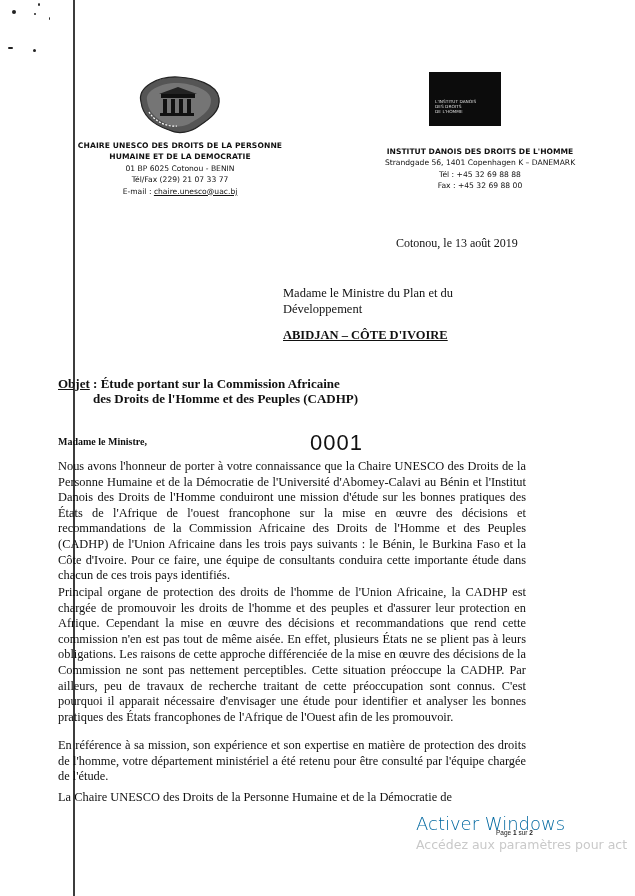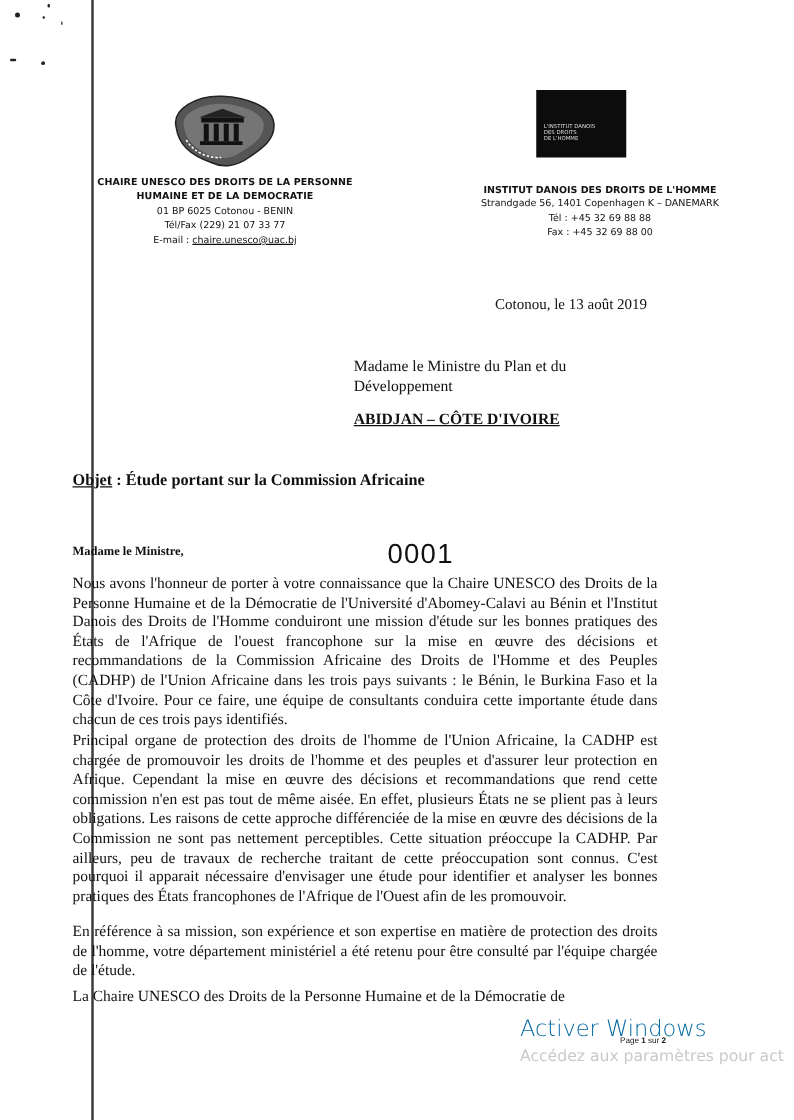--- a/index.html
+++ b/index.html
@@ -100,20 +100,21 @@
 <div class="abs date">Cotonou, le 13 août 2019</div>
 
 <div class="abs recip">
   <div>Madame le Ministre du Plan et du</div>
   <div>Développement</div>
 </div>
 <div class="abs recip-city">ABIDJAN – CÔTE D'IVOIRE</div>
 
 <div class="abs objet">
   <div><span class="lbl">Objet</span><span> : </span><span>Étude portant sur la Commission Africaine</span></div>
+  <div class="line2">des Droits de l'Homme et des Peuples (CADHP)</div>
 </div>
 
 <div class="abs salut">Madame le Ministre,</div>
 <div class="abs stamp">0001</div>
 
 <div class="para p1">Nous avons l'honneur de porter à votre connaissance que la Chaire UNESCO des Droits de la Personne Humaine et de la Démocratie de l'Université d'Abomey-Calavi au Bénin et l'Institut Danois des Droits de l'Homme conduiront une mission d'étude sur les bonnes pratiques des États de l'Afrique de l'ouest francophone sur la mise en œuvre des décisions et recommandations de la Commission Africaine des Droits de l'Homme et des Peuples (CADHP) de l'Union Africaine dans les trois pays suivants : le Bénin, le Burkina Faso et la Côte d'Ivoire. Pour ce faire, une équipe de consultants conduira cette importante étude dans chacun de ces trois pays identifiés.</div>
 <div class="para p2">Principal organe de protection des droits de l'homme de l'Union Africaine, la CADHP est chargée de promouvoir les droits de l'homme et des peuples et d'assurer leur protection en Afrique. Cependant la mise en œuvre des décisions et recommandations que rend cette commission n'en est pas tout de même aisée. En effet, plusieurs États ne se plient pas à leurs obligations. Les raisons de cette approche différenciée de la mise en œuvre des décisions de la Commission ne sont pas nettement perceptibles. Cette situation préoccupe la CADHP. Par ailleurs, peu de travaux de recherche traitant de cette préoccupation sont connus. C'est pourquoi il apparait nécessaire d'envisager une étude pour identifier et analyser les bonnes pratiques des États francophones de l'Afrique de l'Ouest afin de les promouvoir.</div>
 <div class="para p3">En référence à sa mission, son expérience et son expertise en matière de protection des droits de l'homme, votre département ministériel a été retenu pour être consulté par l'équipe chargée de l'étude.</div>
 <div class="para p4">La Chaire UNESCO des Droits de la Personne Humaine et de la Démocratie de</div>
 

